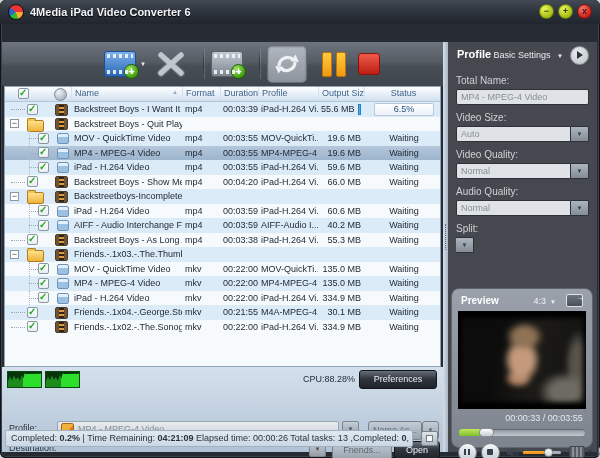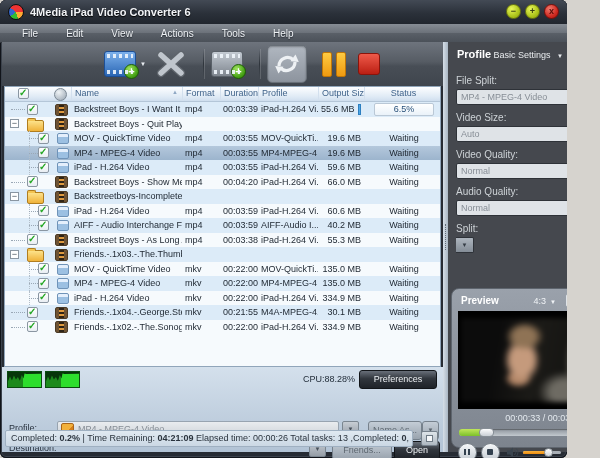--- a/index.html
+++ b/index.html
@@ -1,16 +1,16 @@
 <!DOCTYPE html>
 <html><head>
 <meta charset="utf-8">
 <style>
   html,body{margin:0;padding:0;background:#d6d3ce;font-family:"Liberation Sans",sans-serif;}
-  .stage{position:relative;width:536px;height:458px;overflow:hidden;padding-left:31px;}
+  .stage{position:relative;width:600px;height:458px;overflow:hidden;}
   .win{position:absolute;inset:0;border-radius:6px;background:#272c34;box-shadow:inset 0 0 0 1px #11141a, inset 0 0 0 2px #3b424c;overflow:hidden;}
 
   
   .titlebar{position:absolute;left:0;top:0;right:0;height:24px;background:linear-gradient(#434a55,#2b313a 55%,#21262e);display:flex;align-items:center;padding-left:8px;}
   .appicon{width:14px;height:14px;border-radius:50%;background:conic-gradient(#e33 0 25%,#fa3 25% 45%,#3b3 45% 65%,#36c 65% 85%,#e33 85%);border:1px solid #111;margin-right:6px;}
   .title{color:#f2f4f7;font-size:11px;font-weight:bold;text-shadow:0 1px 1px #000;}
   .winbtns{position:absolute;right:8px;top:4px;display:flex;gap:4px;}
   .wbtn{width:13px;height:13px;border-radius:50%;font-size:9px;line-height:12px;text-align:center;color:#3a3f12;font-weight:bold;border:1px solid #6d7a10;}
   .wbtn.min,.wbtn.max{background:radial-gradient(circle at 35% 30%,#e8f55a,#aec51c 60%,#8da309);}
   .wbtn.close{background:radial-gradient(circle at 35% 30%,#f07a6e,#cf2b22 60%,#a5150e);border-color:#7c0f0a;color:#5a0c08;}
@@ -148,28 +148,20 @@
   <div class="titlebar">
     <span class="appicon"></span>
     <span class="title">4Media iPad Video Converter 6</span>
     <span class="winbtns">
       <span class="wbtn min">−</span>
       <span class="wbtn max">+</span>
       <span class="wbtn close">x</span>
     </span>
   </div>
 
-  <div class="menubar">
-        <span class="mitem">File</span>
-        <span class="mitem">Edit</span>
-        <span class="mitem">View</span>
-        <span class="mitem">Actions</span>
-        <span class="mitem">Tools</span>
-        <span class="mitem">Help</span>
-      </div>
 
   <div class="toolbar">
     <span class="tbtn">
       <span class="film-ic film-blue">
             <span class="plusbadge">+</span>
           </span>
       <span class="dd-caret">▼</span>
     </span>
     <span class="tbtn">
       <svg width="32" height="28" viewBox="0 0 32 28">
@@ -496,21 +488,21 @@
 
   <div class="splitter"></div>
 
   <div class="sidebar">
     <div class="sbheader">
       <span class="sbtitle">Profile</span>
       <span class="preset"><span>Basic Settings</span> <span class="dd-caret">▼</span></span>
       <span class="roundbtn"></span>
     </div>
     <div class="sform">
-          <div class="slabel">File Split:</div>
+          <div class="slabel">Total Name:</div>
           <div class="sfield text">
             <span class="sval">MP4 - MPEG-4 Video</span>
           </div>
           <div class="slabel">Video Size:</div>
           <div class="sfield select">
             <span class="sval">Auto</span>
             <span class="sarrow">▼</span>
           </div>
           <div class="slabel">Video Quality:</div>
           <div class="sfield select">

